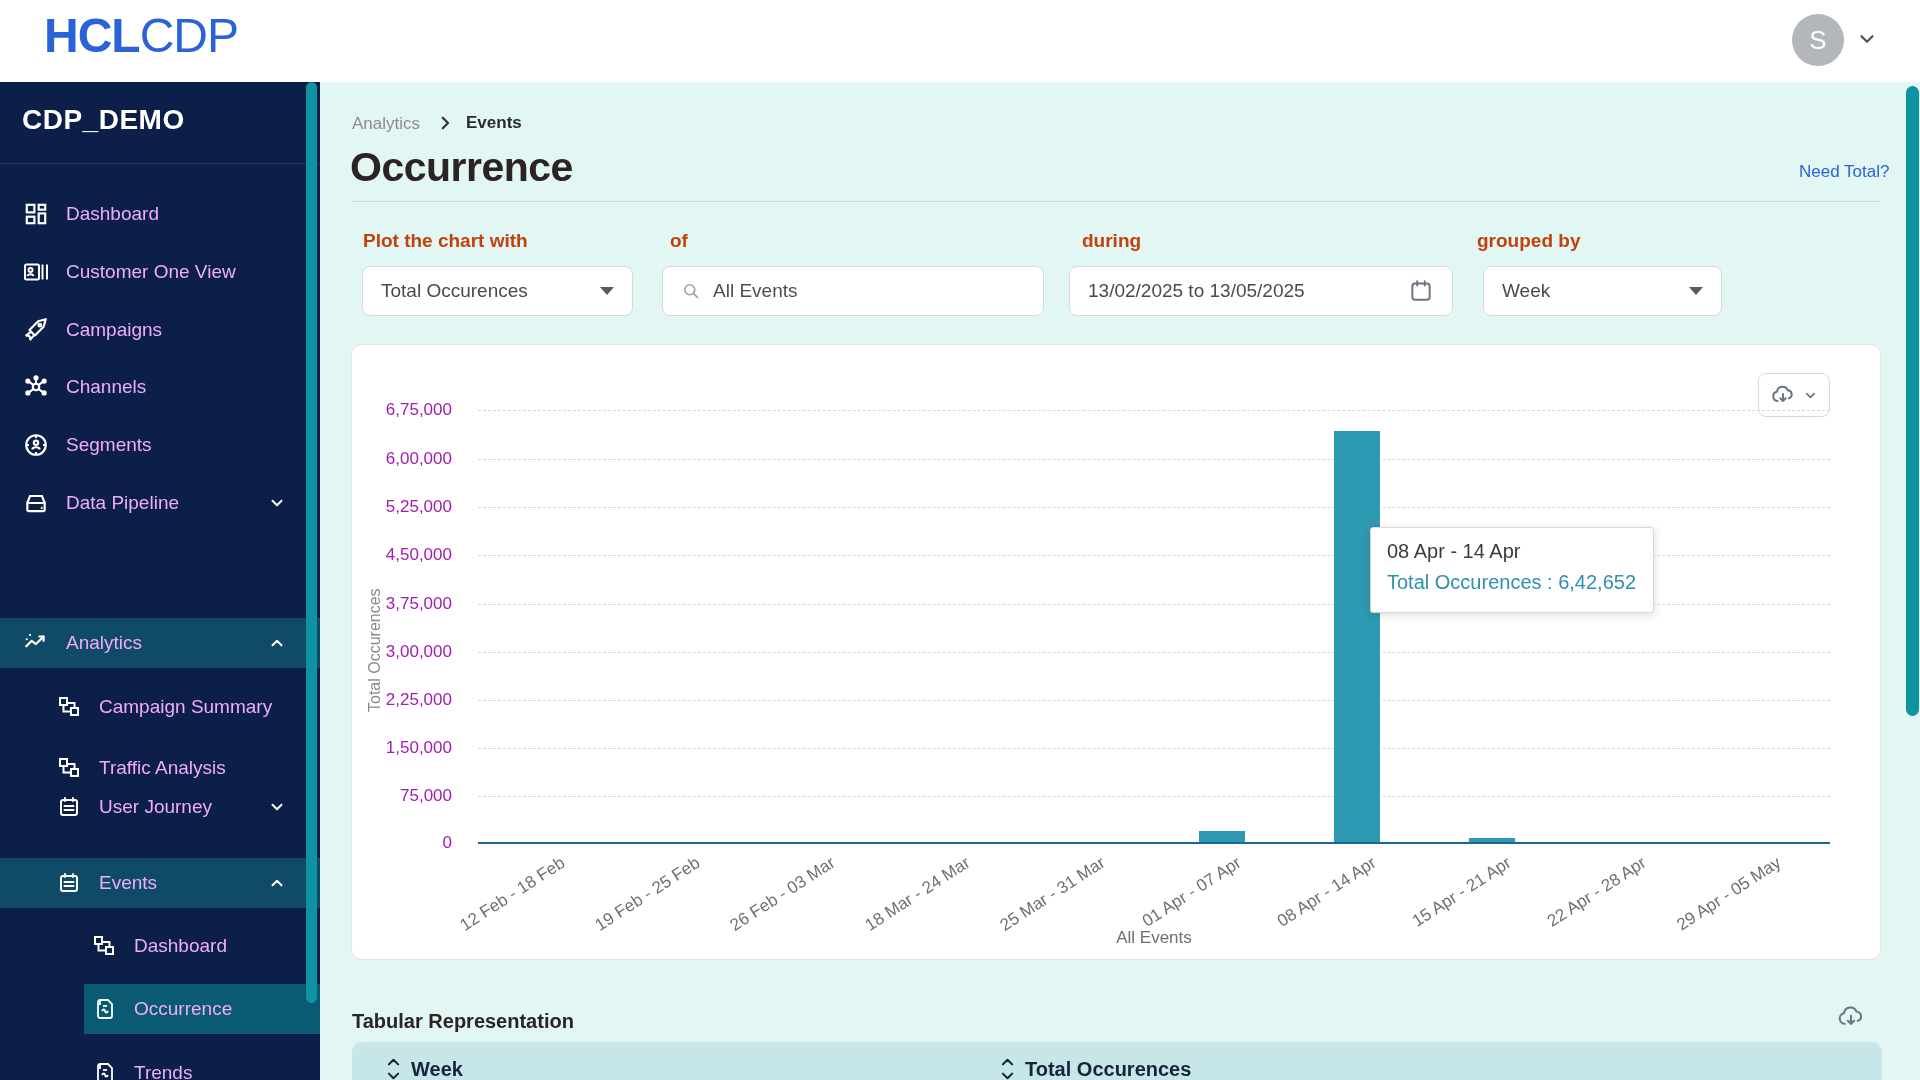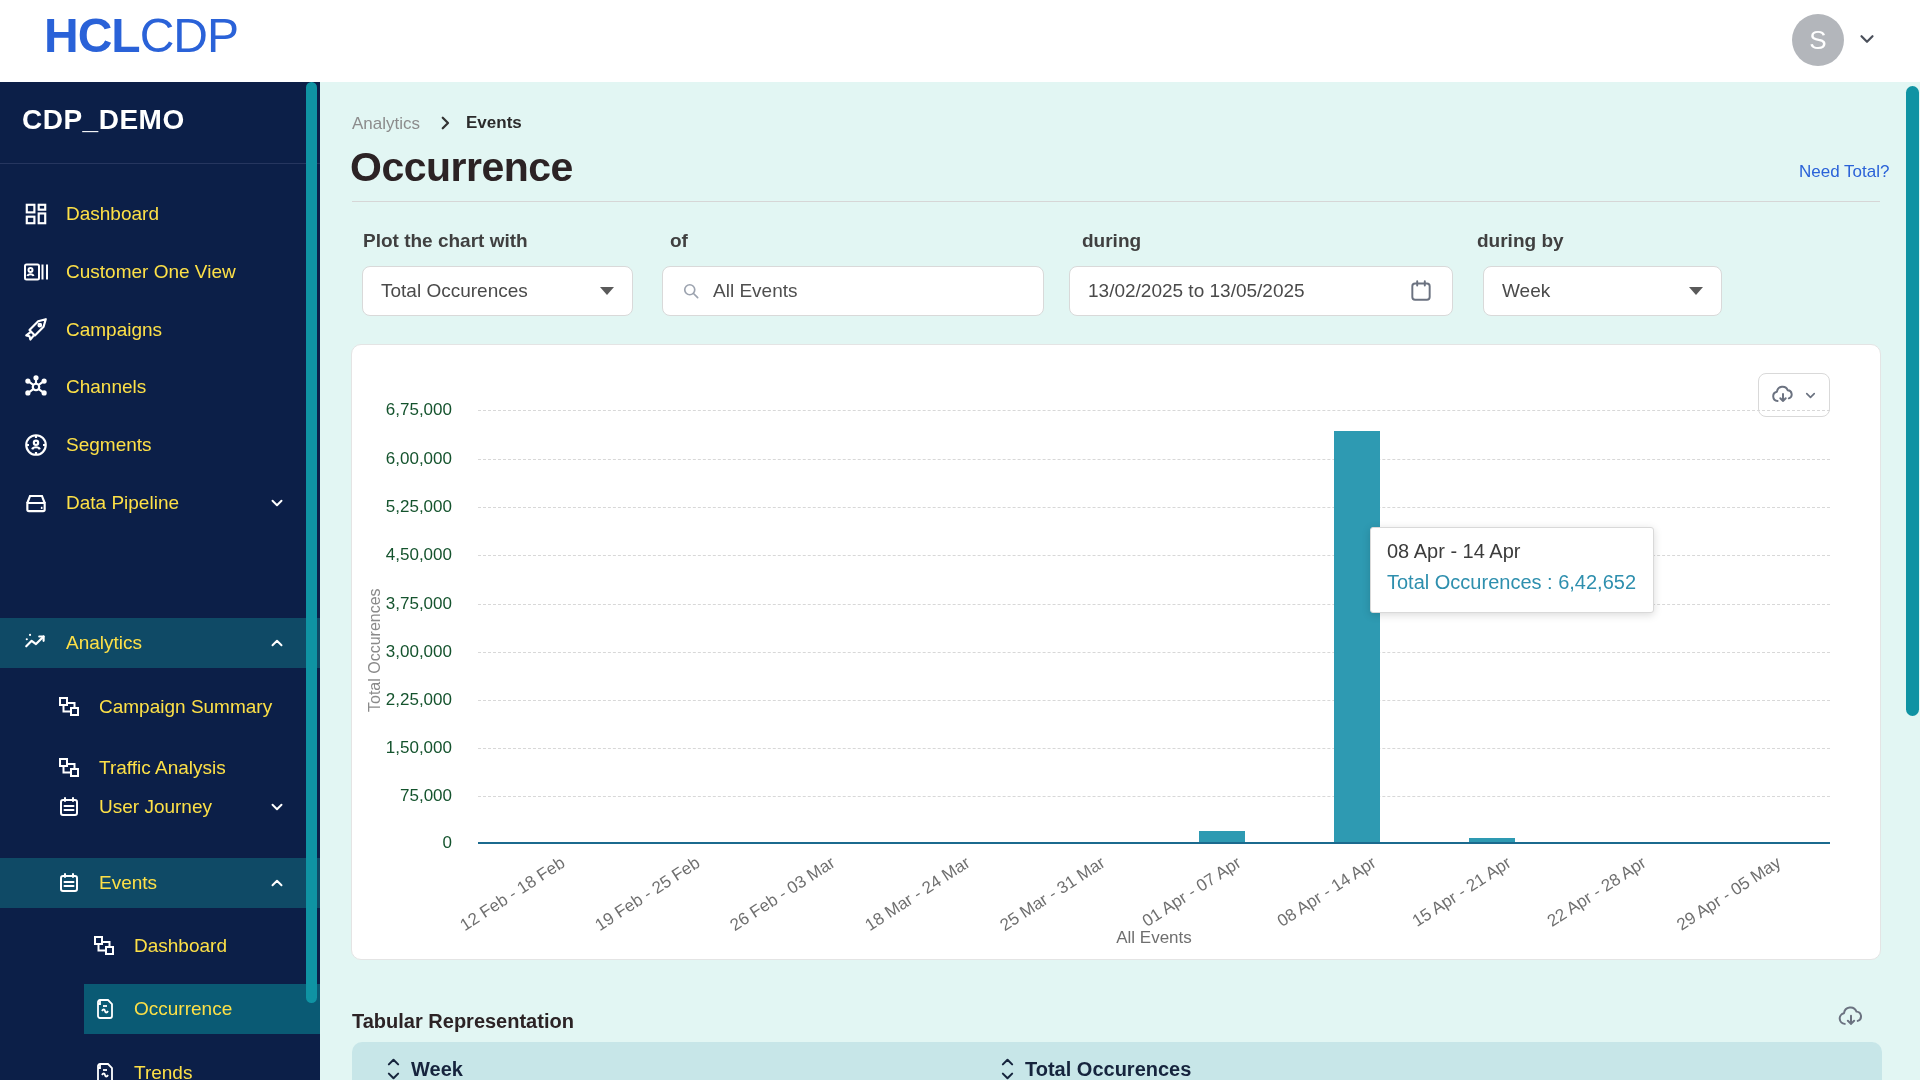--- a/index.html
+++ b/index.html
@@ -14,50 +14,50 @@
   .logo .cdp { font-weight:300; color:#2A62D8; }
   .avatar { position:absolute; left:1792px; top:14px; width:52px; height:52px; border-radius:50%;
             background:#B3B6BB; color:#fff; font-size:26px; display:flex; align-items:center; justify-content:center; }
   .avatar-chevron { position:absolute; left:1856px; top:28px; color:#4A4F5A; }
 
   
   .sidebar { position:absolute; left:0; top:82px; width:320px; height:998px; background:#0C1F48; z-index:20; }
   .workspace { position:absolute; left:22px; top:22px; color:#fff; font-size:28px; font-weight:700; letter-spacing:.5px; }
   .sidebar-divider { position:absolute; left:0; top:81px; width:320px; height:1px; background:#26365F; }
   .nav-item { position:absolute; left:0; width:320px; height:50px; display:flex; align-items:center;
-              color:#fde047; font-size:19px; cursor:pointer; }
+              color:#f0abfc; font-size:19px; cursor:pointer; }
   .nav-item .ico { display:inline-flex; width:27px; justify-content:center; margin-right:17px; }
   .lvl1 { padding-left:22px; }
   .lvl2 { padding-left:55px; }
   .lvl3 { padding-left:90px; }
   .nav-open { background:#0F4A66; }
   .nav-selected { background:#0A5A74; }
   .nav-chevron { position:absolute; right:34px; top:16px; }
   .side-scroll { position:absolute; left:306px; top:0; width:11px; height:921px; background:#0F93A3; border-radius:6px; z-index:25; }
 
   
   .crumb-parent { position:absolute; left:352px; top:114px; font-size:17px; color:#8C8C8C; cursor:pointer; }
   .crumb-sep { position:absolute; left:436px; top:114px; }
   .crumb-current { position:absolute; left:466px; top:113px; font-size:17px; font-weight:700; color:#2B2B2B; }
   .page-title { position:absolute; left:350px; top:144px; font-size:41px; font-weight:700; color:#2C2325; letter-spacing:-.5px; }
   .need-help { position:absolute; left:1799px; top:162px; font-size:17px; color:#2A62D8; cursor:pointer; }
   .title-divider { position:absolute; left:352px; top:201px; width:1528px; height:1px; background:#D6D6D6; }
 
-  .filter-label { position:absolute; top:230px; font-size:19px; font-weight:700; color:#404040; }
+  .filter-label { position:absolute; top:230px; font-size:19px; font-weight:700; color:#c2410c; }
   .field { position:absolute; top:266px; height:50px; background:#fff; border:1px solid #D9D9D9; border-radius:8px;
            display:flex; align-items:center; padding:0 18px; font-size:19px; color:#4A4A4A; cursor:pointer; }
   .caret { width:0; height:0; border-left:7px solid transparent; border-right:7px solid transparent;
            border-top:8px solid #5A5A5A; margin-left:auto; }
 
   
   .chart-card { position:absolute; left:351px; top:344px; width:1530px; height:616px; background:#fff;
                 border:1px solid #E4E4E4; border-radius:10px; }
   .dl-btn { position:absolute; left:1758px; top:373px; width:72px; height:44px; background:#fff; border:1px solid #D9D9D9;
             border-radius:8px; display:flex; align-items:center; justify-content:center; gap:7px; color:#6B7280; cursor:pointer; }
-  .ytick { position:absolute; left:340px; width:112px; text-align:right; font-size:17px; color:#14532d; }
+  .ytick { position:absolute; left:340px; width:112px; text-align:right; font-size:17px; color:#a21caf; }
   .gridline { position:absolute; left:478px; width:1352px; border-top:1px dashed #D8D8D8; }
   .baseline { position:absolute; left:478px; top:842px; width:1352px; height:2px; background:#1B6A8E; }
   .y-axis-title { position:absolute; left:352px; top:620px; width:0; color:#8A8A8A; font-size:16px;
                   transform:rotate(-90deg); transform-origin:left top; white-space:nowrap; }
   .xlabel { position:absolute; top:853px; width:170px; text-align:right; font-size:17px; color:#6F6F6F;
             transform:rotate(-33deg); transform-origin:100% 0; white-space:nowrap; }
   .x-axis-title { position:absolute; left:478px; top:928px; width:1352px; text-align:center; font-size:17px; color:#6F6F6F; }
   .bar { position:absolute; width:46px; background:#2E9AB2; }
   .tooltip { position:absolute; left:1370px; top:527px; width:284px; height:86px; background:#fff;
              border:1px solid #D9D9D9; border-radius:3px; box-shadow:0 2px 8px rgba(0,0,0,.15); padding:12px 16px; z-index:10; }
@@ -315,21 +315,21 @@
   <div class="field" style="left:1069px; width:384px;">
     <span>13/02/2025 to 13/05/2025</span>
     <span style="margin-left:auto; display:inline-flex;">
         <svg width="26" height="26" viewBox="0 0 24 24" fill="none" stroke="#6B7280" stroke-width="1.8" stroke-linecap="round">
           <rect x="4" y="5" width="16" height="15" rx="2.5"></rect>
           <path d="M8.5 3v4M15.5 3v4M8.5 5.8h.01M15.5 5.8h.01"></path>
         </svg>
       </span>
   </div>
 
-  <span class="filter-label" style="left:1477px;">during by</span>
+  <span class="filter-label" style="left:1477px;">grouped by</span>
   <div class="field" style="left:1483px; width:239px;">
     <span>Week</span>
     <span class="caret"></span>
   </div>
 
   <div class="chart-card"></div>
 
   <div class="dl-btn">
     <span>
         <svg width="26" height="26" viewBox="0 0 24 24" fill="none" stroke="currentColor" stroke-width="1.8" stroke-linecap="round" stroke-linejoin="round">

